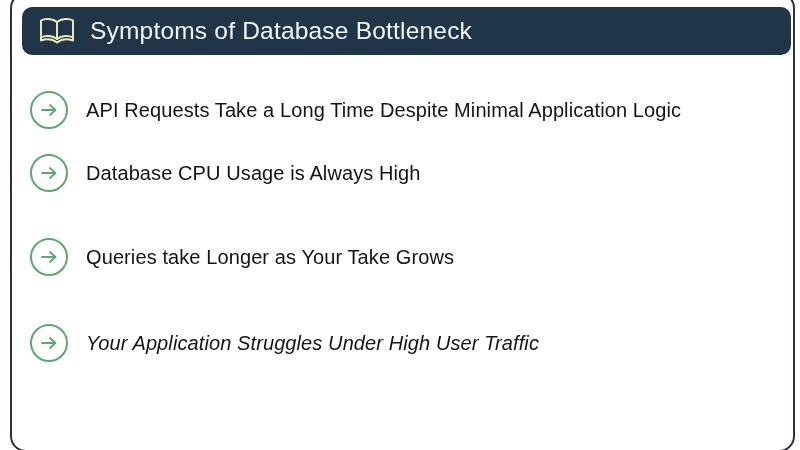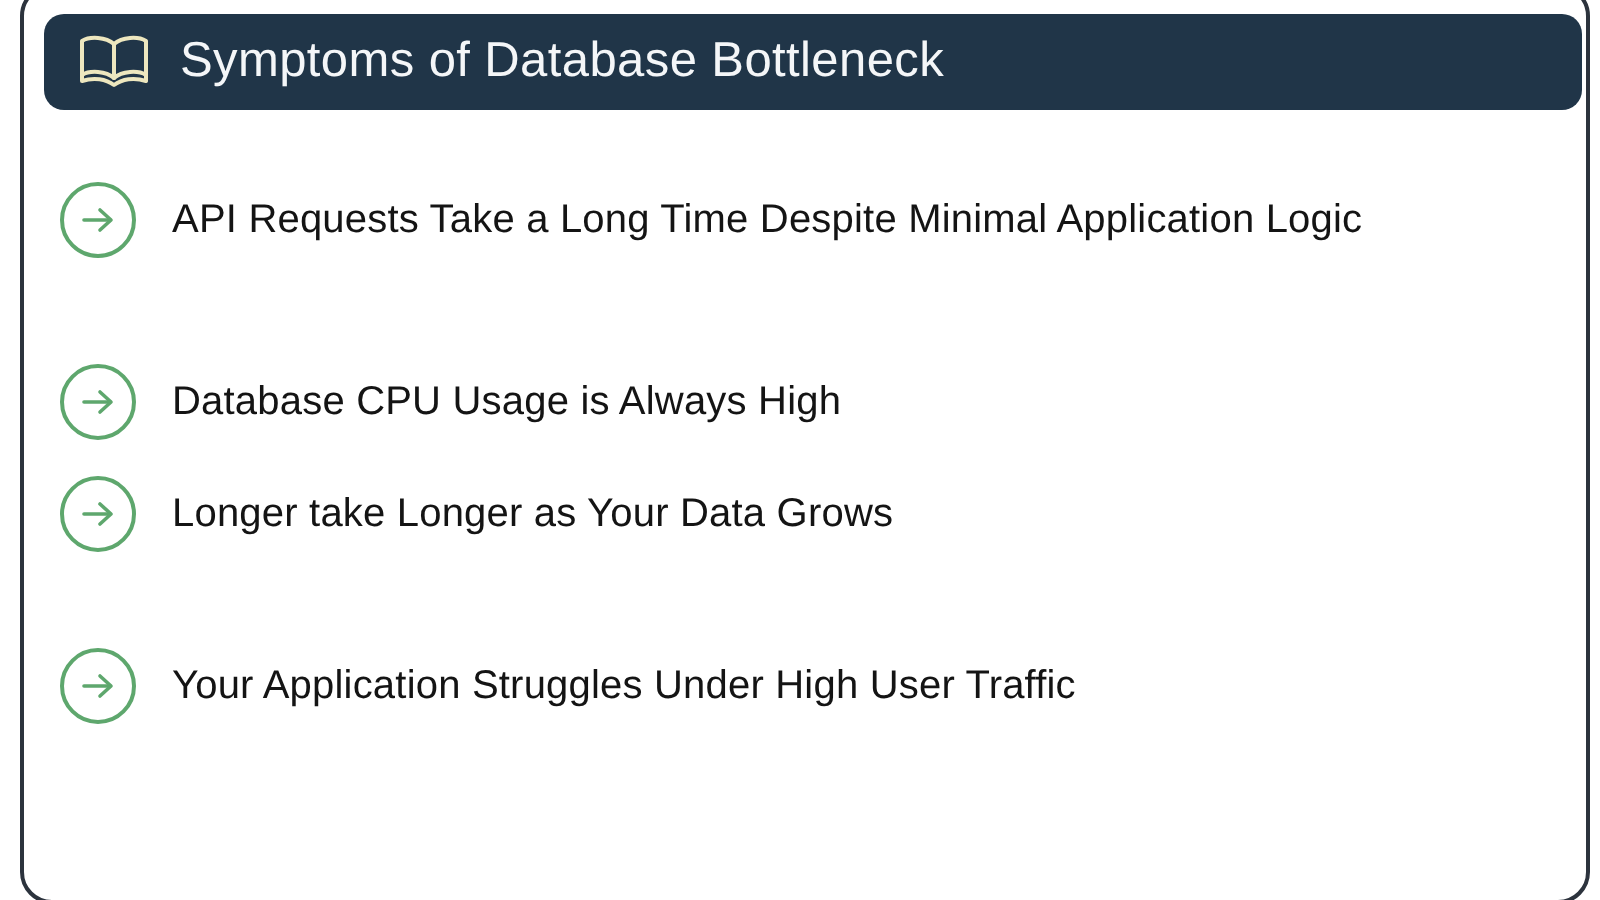--- a/index.html
+++ b/index.html
@@ -56,23 +56,23 @@
   .row {
     position: absolute;
     left: 30px;
     right: 20px;
     height: 40px;
     display: flex;
     align-items: center;
     gap: 18px;
   }
   .row-1 { top: 90px; }
-  .row-2 { top: 181px; }
+  .row-2 { top: 153px; }
   .row-3 { top: 237px; }
-  .row-4 { top: 323px; }
+  .row-4 { top: 323px; font-style: italic; }
   .bullet-circle {
     flex: 0 0 auto;
     width: 38px;
     height: 38px;
     border: 2px solid #5ea76d;
     border-radius: 50%;
     display: flex;
     align-items: center;
     justify-content: center;
     box-sizing: border-box;
@@ -124,21 +124,21 @@
     <span class="row-label">Database CPU Usage is Always High</span>
   </div>
 
   <div class="row row-3">
     <span class="bullet-circle">
       <svg width="20" height="16" viewBox="0 0 20 16" fill="none" stroke="#5ea76d" stroke-width="1.8" stroke-linecap="round" stroke-linejoin="round">
         <path d="M3 8h13"></path>
           <path d="M11 3l5.5 5-5.5 5"></path>
       </svg>
     </span>
-    <span class="row-label">Longer take Longer as Your Data Grows</span>
+    <span class="row-label">Queries take Longer as Your Take Grows</span>
   </div>
 
   <div class="row row-4">
     <span class="bullet-circle">
       <svg width="20" height="16" viewBox="0 0 20 16" fill="none" stroke="#5ea76d" stroke-width="1.8" stroke-linecap="round" stroke-linejoin="round">
         <path d="M3 8h13"></path>
           <path d="M11 3l5.5 5-5.5 5"></path>
       </svg>
     </span>
     <span class="row-label">Your Application Struggles Under High User Traffic</span>

